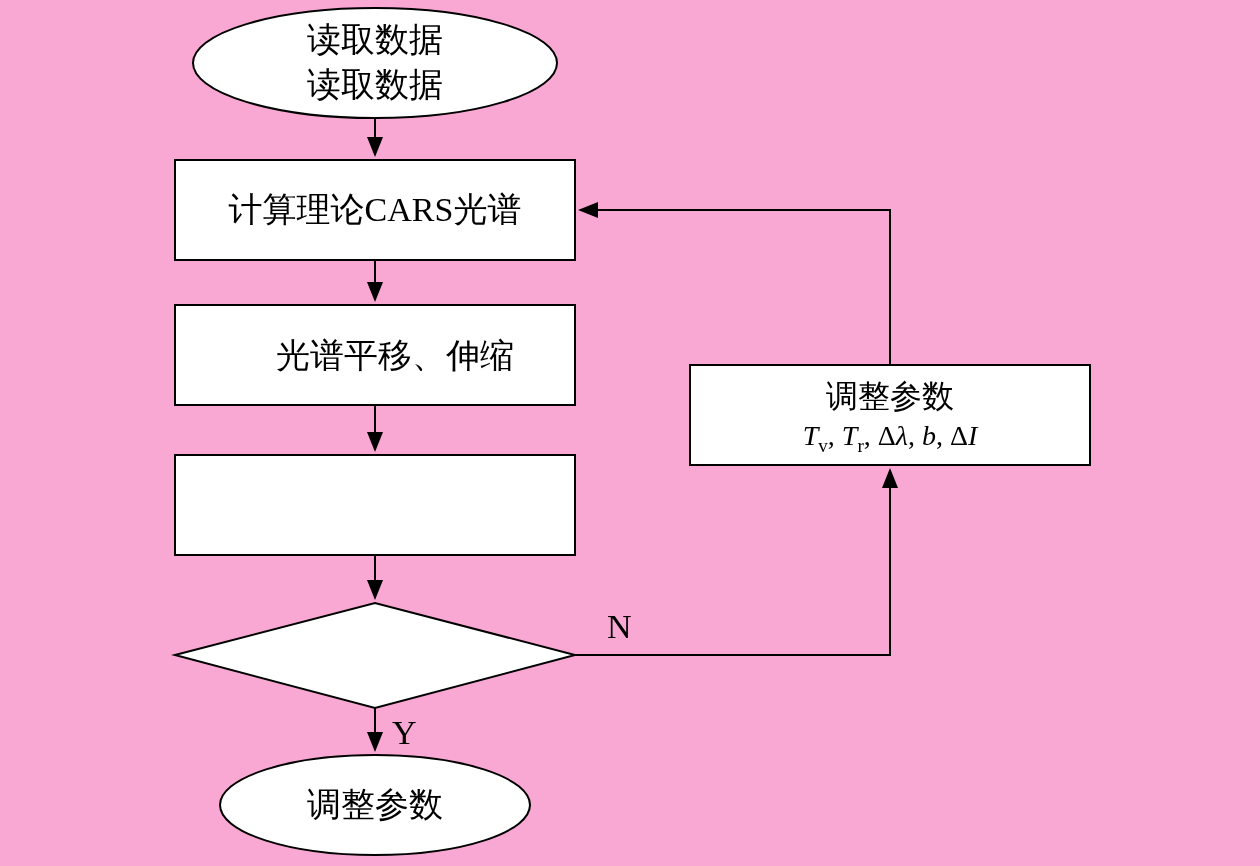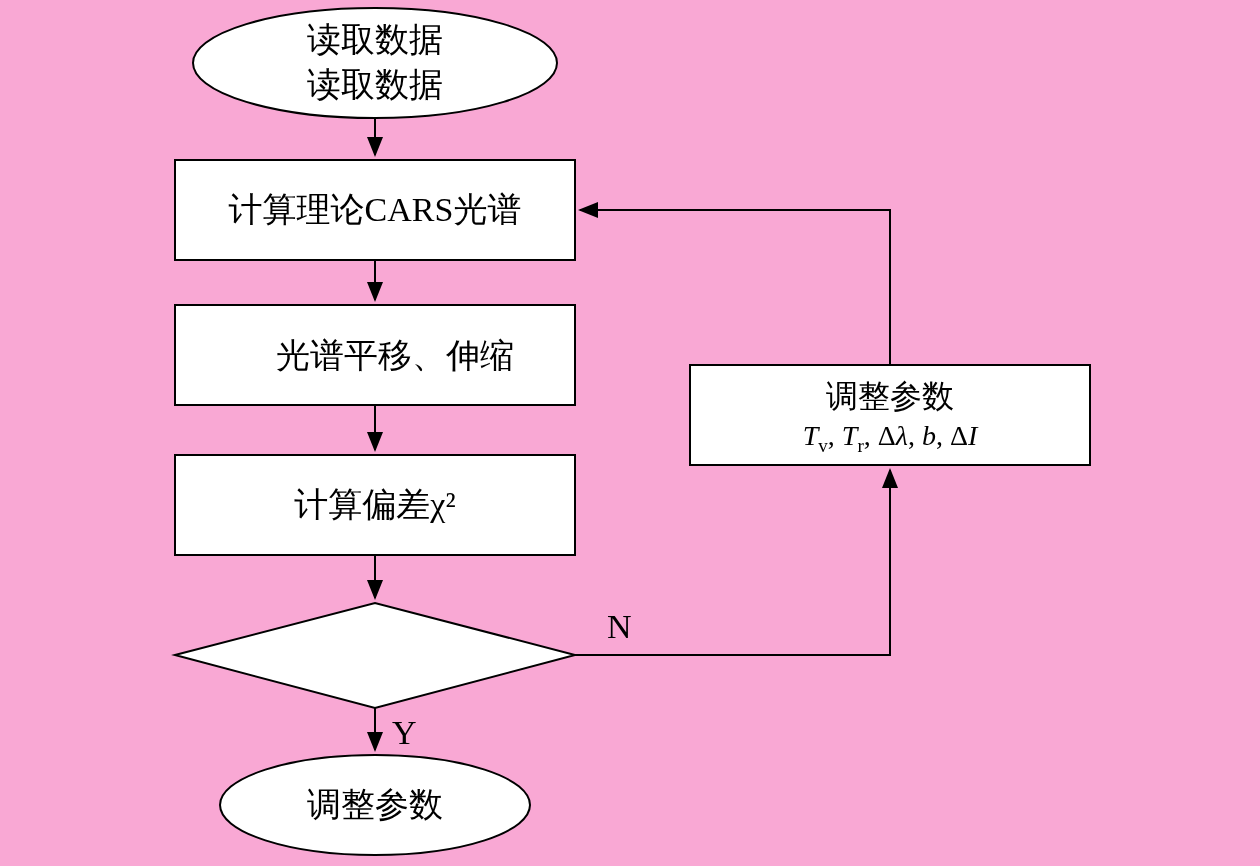--- a/index.html
+++ b/index.html
@@ -84,23 +84,20 @@
   </div>
 
   <div class="label" style="left:175px; top:160px; width:400px; height:100px;text-align:center;">
     <div>计算理论CARS光谱</div>
   </div>
 
   <div class="label" style="left:175px; top:314px; width:400px; height:84px;padding-left:20px;">
     <div>光谱平移、伸缩</div>
   </div>
 
-  <div class="label" style="left:175px; top:455px; width:400px; height:100px;">
-    <div>计算偏差χ²</div>
-  </div>
 
 
   <div class="label" style="left:220px; top:755px; width:310px; height:100px;">
     <div>调整参数</div>
   </div>
 
   <div class="label" style="left:690px; top:365px; width:400px; height:100px; font-size:32px;">
     <div>调整参数</div>
     <div class="mathline"><span class="it">T</span><sub class="rm">v</sub><span class="rm">, </span><span class="it">T</span><sub class="rm">r</sub><span class="rm">, </span><span class="rm">Δ</span><span class="it">λ</span><span class="rm">, </span><span class="it">b</span><span class="rm">, </span><span class="rm">Δ</span><span class="it">I</span></div>
   </div>

